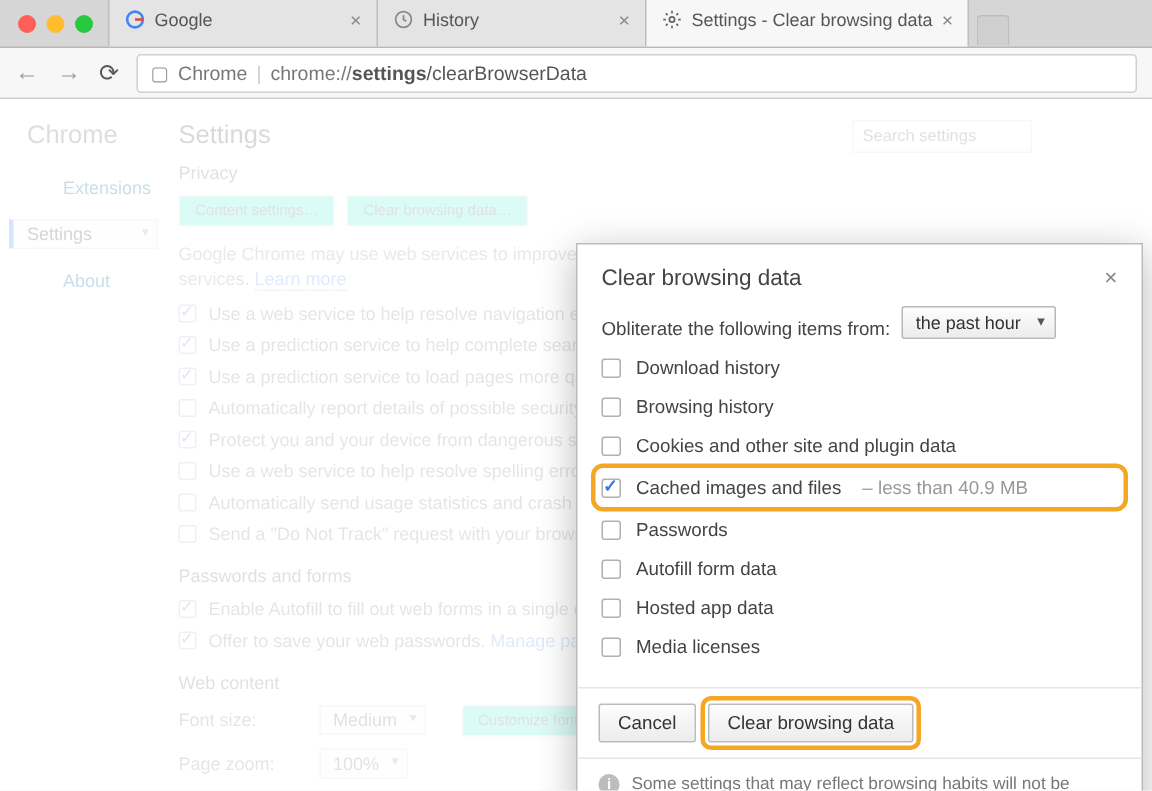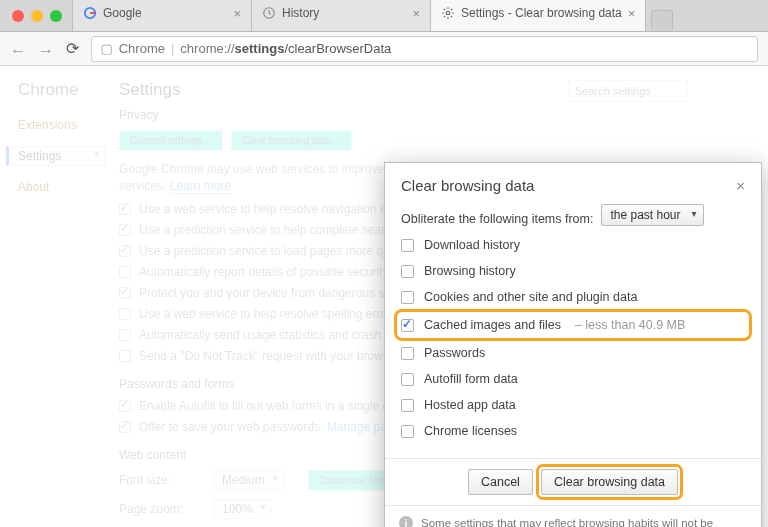--- a/index.html
+++ b/index.html
@@ -24,21 +24,21 @@
   .omnibox .prefix { color: #777; }
   .omnibox .bold { font-weight: 600; color: #555; }
   .omnibox .path { color: #555; }
 
   
   .page { position: relative; height: calc(527px - 66px); background: #fff; }
   .scrim { position: absolute; inset: 0; background: rgba(255,255,255,0.78); z-index: 3; pointer-events: none; }
   .content { display: flex; height: 100%; }
   .leftnav { width: 105px; padding: 14px 0 0 18px; }
   .leftnav h1 { font-size: 17px; font-weight: 400; color: #666; margin-bottom: 18px; }
-  .leftnav a { display: block; font-size: 12px; color: #a16207; margin-bottom: 14px; text-decoration: none; }
+  .leftnav a { display: block; font-size: 12px; color: #0369a1; margin-bottom: 14px; text-decoration: none; margin-left: 24px; }
   .leftnav a.sel { color: #444; border-left: 3px solid #4285f4; margin-left: -12px; padding-left: 9px; }
   .main { flex: 1; padding: 14px 20px 0 14px; overflow: hidden; }
   .main h1 { font-size: 17px; font-weight: 400; color: #555; margin-bottom: 6px; }
   .searchset { position: absolute; right: 80px; top: 14px; width: 120px; height: 22px; border: 1px solid #ddd; font-size: 11px; padding: 0 6px; color: #999; background: #fff; }
   .secthdr { font-size: 12px; color: #777; margin: 8px 0 8px 0; }
   .btnrow { display: flex; gap: 8px; margin: 6px 0 10px; }
   .gbtn { font-size: 10px; color: #777; background: #5eead4; border: 1px solid #ddd; padding: 4px 10px; border-radius: 2px; }
   .desc { font-size: 12px; color: #999; margin-bottom: 6px; line-height: 1.4; }
   .desc a { color: #6fa0e6; text-decoration: none; border-bottom: 1px dotted #6fa0e6; }
   .chkrow { display: flex; align-items: flex-start; gap: 8px; font-size: 12px; color: #8b8b8b; margin: 7px 0; }
@@ -58,21 +58,21 @@
   .dialog .dbody { padding: 4px 16px 10px; }
   .obl { font-size: 12.5px; color: #444; display: flex; align-items: flex-end; gap: 8px; margin-bottom: 10px; }
   .dropdown { border: 1px solid #b8b8b8; background: linear-gradient(#fdfdfd,#ececec); padding: 3px 22px 3px 8px; font-size: 12px; color: #333; position: relative; border-radius: 2px; }
   .dropdown::after { content: "▾"; position: absolute; right: 6px; color: #555; font-size: 10px; }
   .opt { display: flex; align-items: center; gap: 10px; font-size: 12.5px; color: #444; margin: 8px 0; padding: 2px 0; }
   .opt .cb { width: 13px; height: 13px; border: 1px solid #b0b0b0; border-radius: 2px; position: relative; background: #fff; flex-shrink: 0; }
   .opt .cb.on { background: #fff; }
   .opt .cb.on::after { content: "✓"; position: absolute; top: -3px; left: 0; font-size: 12px; color: #3b78e7; font-weight: bold; }
   .opt .extra { color: #999; margin-left: 4px; }
   .opt.hl { outline: 3px solid #f5a623; outline-offset: 2px; border-radius: 3px; padding: 4px 2px; margin: 6px -2px; }
-  .dftr { border-top: 1px solid #e6e6e6; padding: 10px 14px; display: flex; justify-content: center; gap: 8px; }
+  .dftr { border-top: 1px solid #e6e6e6; padding: 10px 14px; display: flex; justify-content: flex-start; gap: 8px; }
   .dlgbtn { font-size: 12.5px; padding: 5px 12px; border: 1px solid #bcbcbc; background: linear-gradient(#fdfdfd,#ececec); border-radius: 2px; color: #333; cursor: pointer; }
   .dlgbtn.primary { outline: 3px solid #f5a623; outline-offset: 2px; }
   .dnote { border-top: 1px solid #e6e6e6; padding: 10px 14px; font-size: 11.5px; color: #777; display: flex; gap: 8px; align-items: flex-start; line-height: 1.3; }
   .dnote .info { width: 14px; height: 14px; border-radius: 50%; background: #bdbdbd; color: #fff; font-size: 10px; display: flex; align-items: center; justify-content: center; flex-shrink: 0; font-weight: bold; }
 
   svg { display: block; }
 </style>
 </head>
 <body>
 
@@ -249,21 +249,21 @@
           <div class="opt">
             <span class="cb"></span>
             <span>Autofill form data</span>
           </div>
           <div class="opt">
             <span class="cb"></span>
             <span>Hosted app data</span>
           </div>
           <div class="opt">
             <span class="cb"></span>
-            <span>Chrome licenses</span>
+            <span>Media licenses</span>
           </div>
         </div>
     </div>
     <div class="dftr">
       <button class="dlgbtn">Cancel</button>
       <button class="dlgbtn primary">Clear browsing data</button>
     </div>
     <div class="dnote">
       <span class="info">i</span>
       <span>

